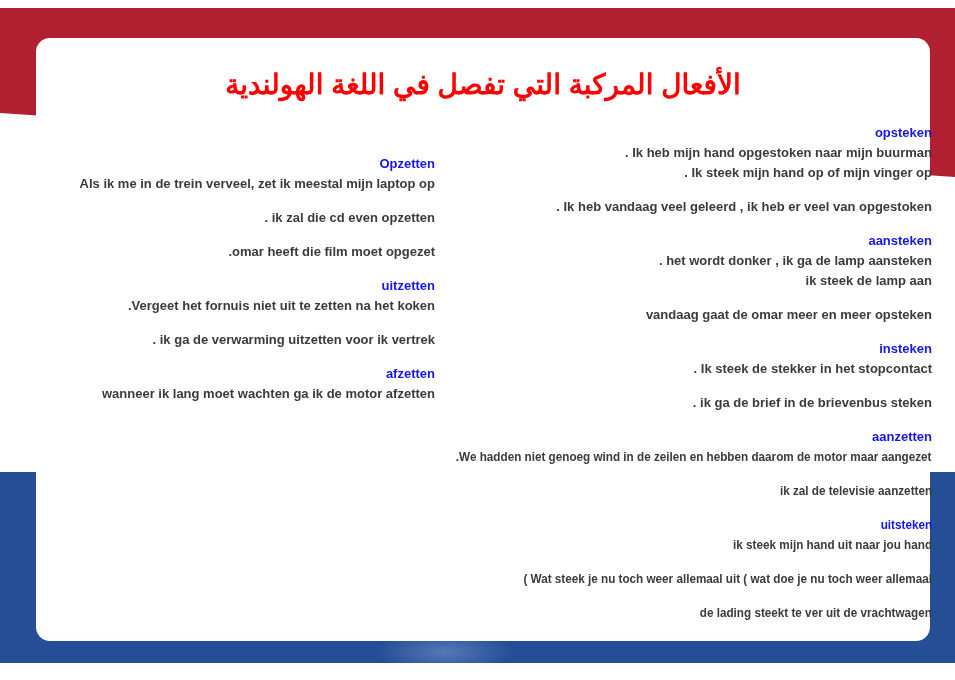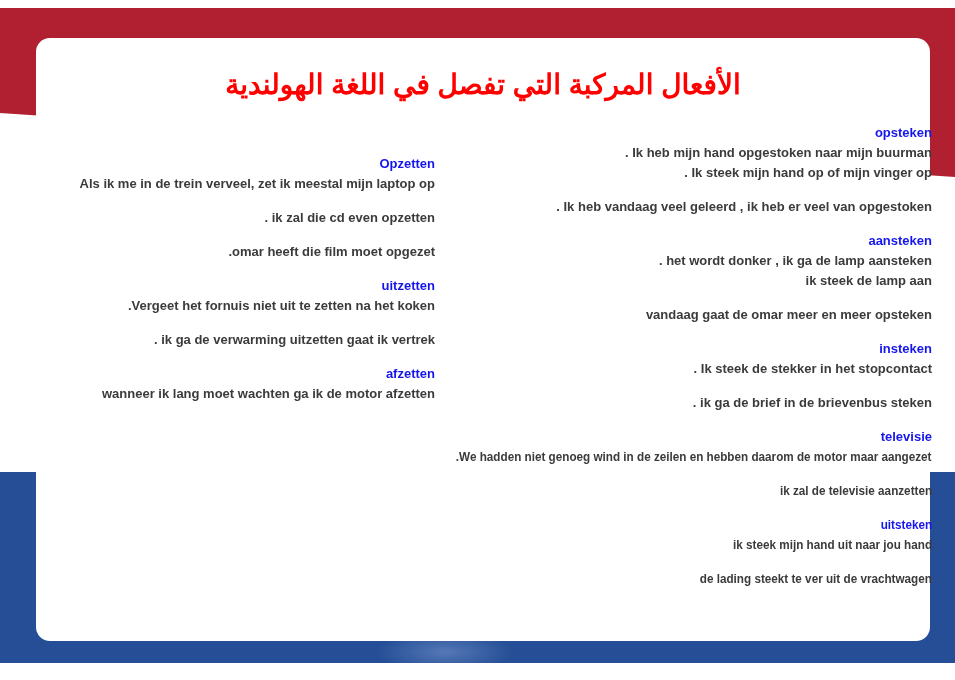--- a/index.html
+++ b/index.html
@@ -69,38 +69,39 @@
 
   <div class="title">الأفعال المركبة التي تفصل في اللغة الهولندية</div>
 
   <div class="col col-left">
     <div class="line h"><span class="t">Opzetten</span></div>
     <div class="line s"><span class="t">Als ik me in de trein verveel, zet ik meestal mijn laptop op</span></div>
     <div class="line s gap"><span class="t">. ik zal die cd even opzetten</span></div>
     <div class="line s gap"><span class="t">.omar heeft die film moet opgezet</span></div>
     <div class="line h gap"><span class="t">uitzetten</span></div>
     <div class="line s"><span class="t">.Vergeet het fornuis niet uit te zetten na het koken</span></div>
-    <div class="line s gap"><span class="t">. ik ga de verwarming uitzetten gaat ik vertrek</span></div>
+    <div class="line s gap"><span class="t">. ik ga de verwarming uitzetten voor ik vertrek</span></div>
     <div class="line h gap"><span class="t">afzetten</span></div>
     <div class="line s"><span class="t">wanneer ik lang moet wachten ga ik de motor afzetten</span></div>
   </div>
 
   <div class="col col-right">
     <div class="line h"><span class="t">opsteken</span></div>
     <div class="line s"><span class="t">. Ik heb mijn hand opgestoken naar mijn buurman</span></div>
     <div class="line s"><span class="t">. Ik steek mijn hand op of mijn vinger op</span></div>
     <div class="line s gap"><span class="t">. Ik heb vandaag veel geleerd , ik heb er veel van opgestoken</span></div>
     <div class="line h gap"><span class="t">aansteken</span></div>
     <div class="line s"><span class="t">. het wordt donker , ik ga de lamp aansteken</span></div>
     <div class="line s"><span class="t">ik steek de lamp aan</span></div>
     <div class="line s gap"><span class="t">vandaag gaat de omar meer en meer opsteken</span></div>
     <div class="line h gap"><span class="t">insteken</span></div>
     <div class="line s"><span class="t">. Ik steek de stekker in het stopcontact</span></div>
     <div class="line s gap"><span class="t">. ik ga de brief in de brievenbus steken</span></div>
-    <div class="line h gap"><span class="t">televisie</span></div>
+    <div class="line h gap"><span class="t">aanzetten</span></div>
     <div class="line s"><span class="t cond">.We hadden niet genoeg wind in de zeilen en hebben daarom de motor maar aangezet</span></div>
     <div class="line s gap"><span class="t cond">ik zal de televisie aanzetten</span></div>
     <div class="line h gap"><span class="t cond">uitsteken</span></div>
     <div class="line s"><span class="t cond">ik steek mijn hand uit naar jou hand</span></div>
+    <div class="line s gap"><span class="t cond">( Wat steek je nu toch weer allemaal uit ( wat doe je nu toch weer allemaal</span></div>
     <div class="line s gap"><span class="t cond">de lading steekt te ver uit de vrachtwagen</span></div>
   </div>
 
 </div>
 
 </body></html>

